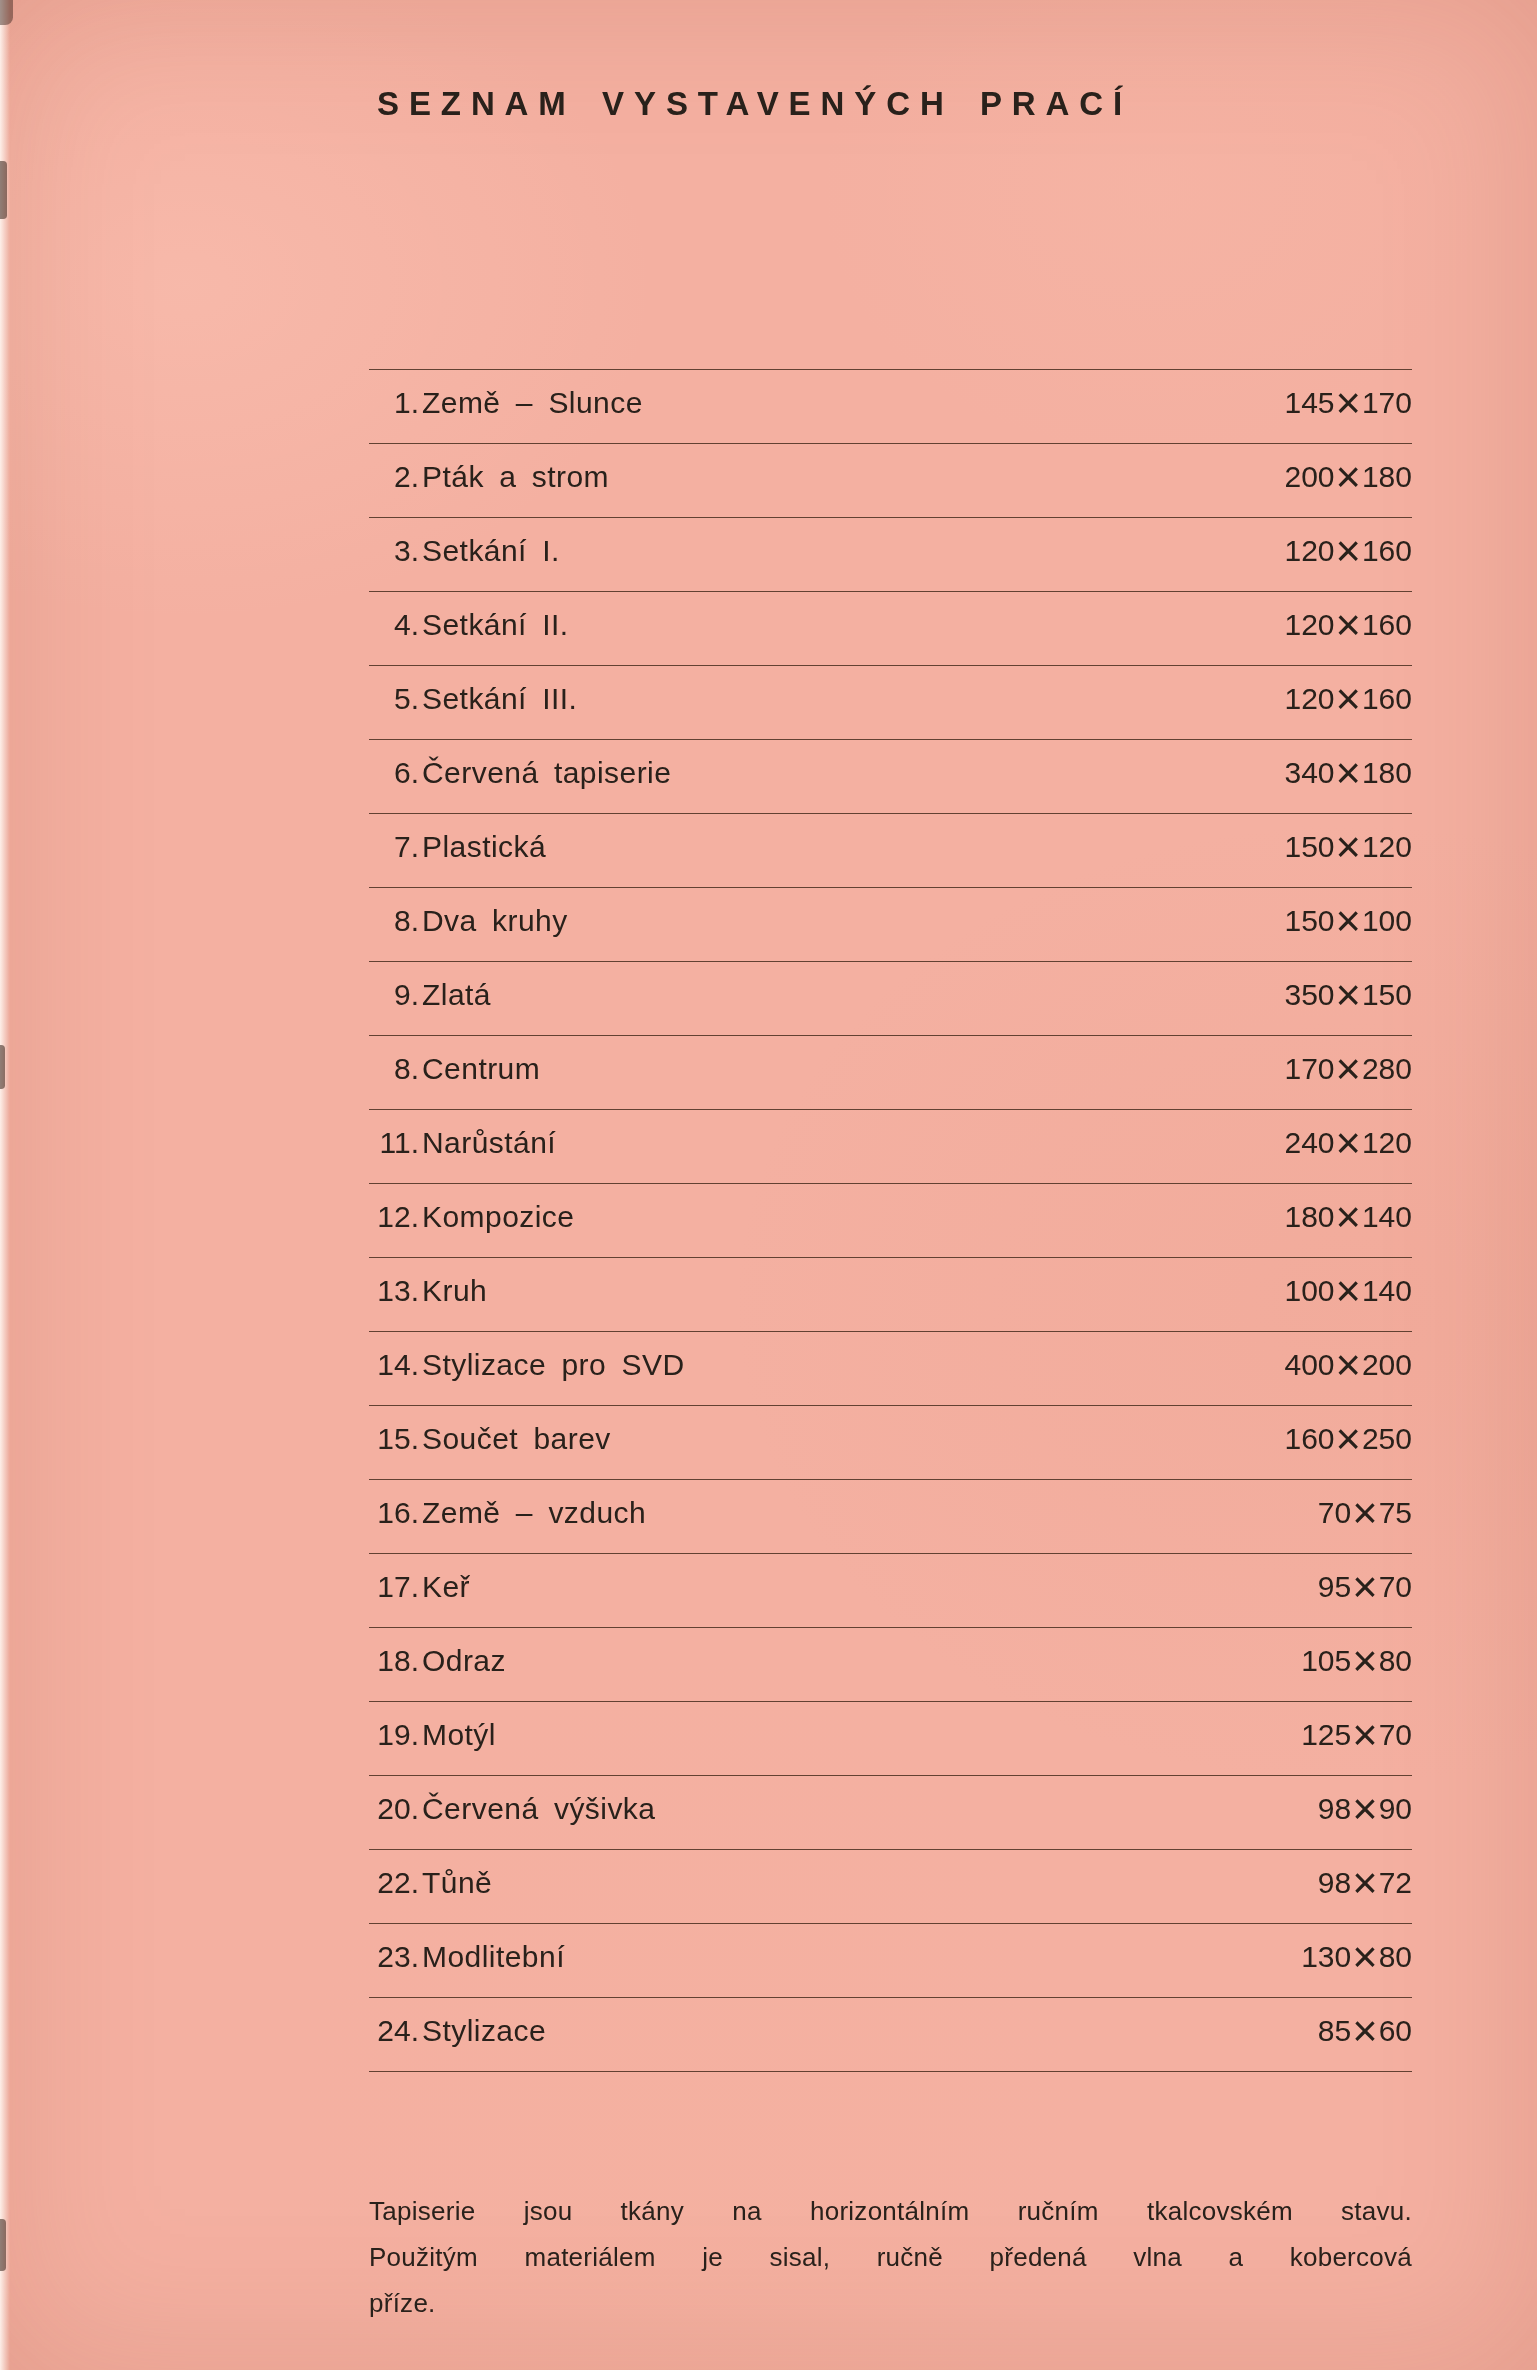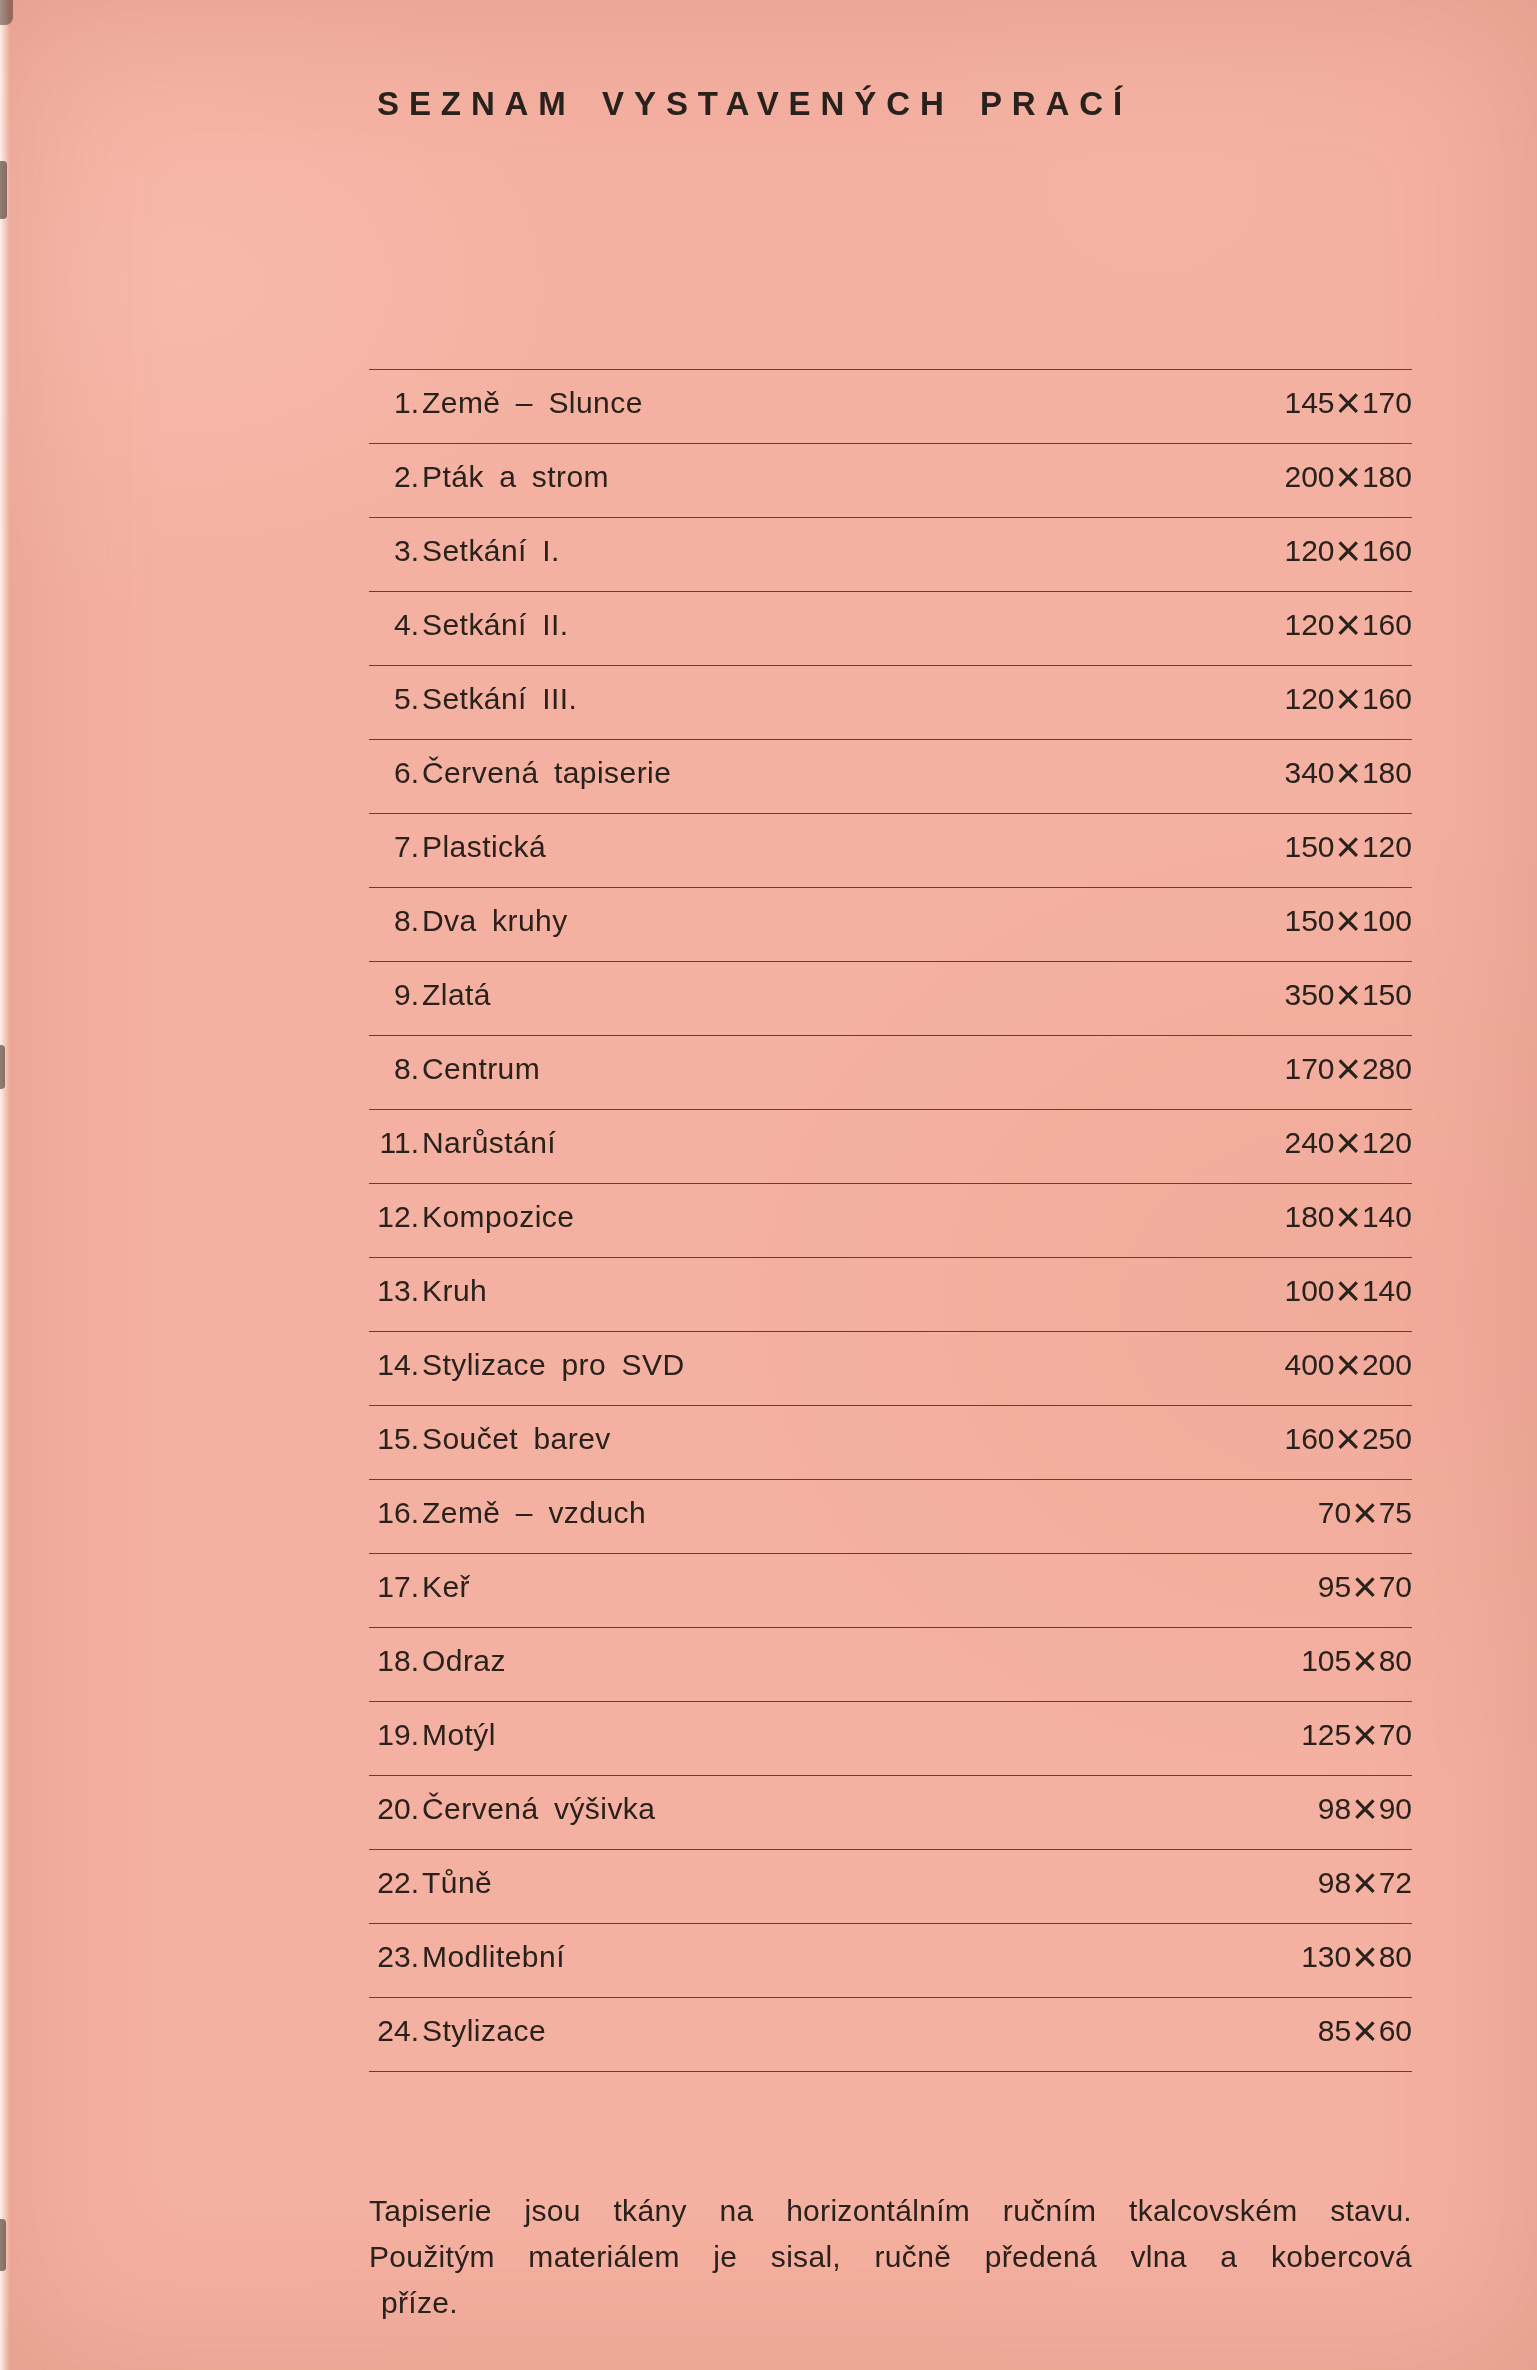--- a/index.html
+++ b/index.html
@@ -60,24 +60,24 @@
   .x-icon{
     display:inline-block;
     font-size:1.45em;line-height:0;
     vertical-align:-0.115em;
     margin:0 1px;
     font-weight:400;
   }
 
   .footer{
     position:absolute;left:369px;top:2188px;width:1043px;
-    font-size:30px;line-height:46px;letter-spacing:0.01em;
+    font-size:26px;line-height:46px;letter-spacing:0.01em;
   }
   .footer-line{text-align:justify;text-align-last:justify;}
-  .footer-line.last{text-align:justify;text-align-last:left;margin-left:12px;}
+  .footer-line.last{text-align:justify;text-align-last:left;}
 </style>
 </head>
 <body>
 
 <div class="page">
   <h1 class="title">SEZNAM VYSTAVENÝCH PRACÍ</h1>
 
   <div class="works" id="works">
   <div class="row">
     <span class="num">1.</span>

